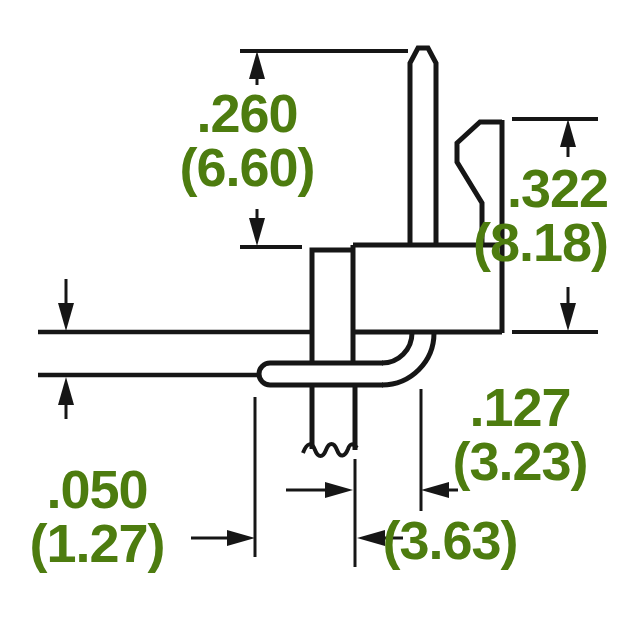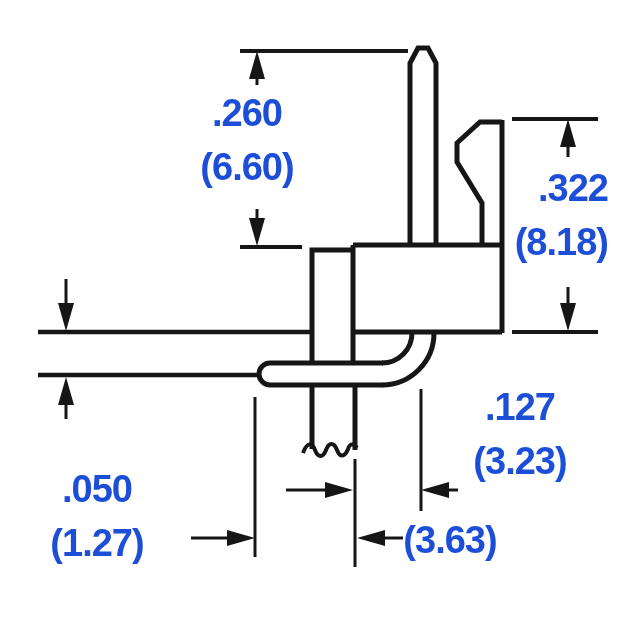--- a/index.html
+++ b/index.html
@@ -9,24 +9,24 @@
     background:#ffffff;
     overflow:hidden;
     font-family:"Liberation Sans",sans-serif;
   }
   .stage svg{position:absolute;left:0;top:0;}
   .dim-label{
     position:absolute;
     transform:translateX(-50%);
     text-align:center;
     font-weight:bold;
-    font-size:38px;
+    font-size:54px;
     line-height:54px;
     letter-spacing:-1px;
-    color:#1d4ed8;
+    color:#4d7c0f;
     white-space:nowrap;
   }
   .dim-label.anchor-right{transform:translateX(-100%);}
 </style>
 </head>
 <body>
 
 <div class="stage">
 
   <svg width="640" height="640" viewBox="0 0 640 640" fill="none" stroke="#161616" stroke-linecap="butt" stroke-linejoin="miter">

